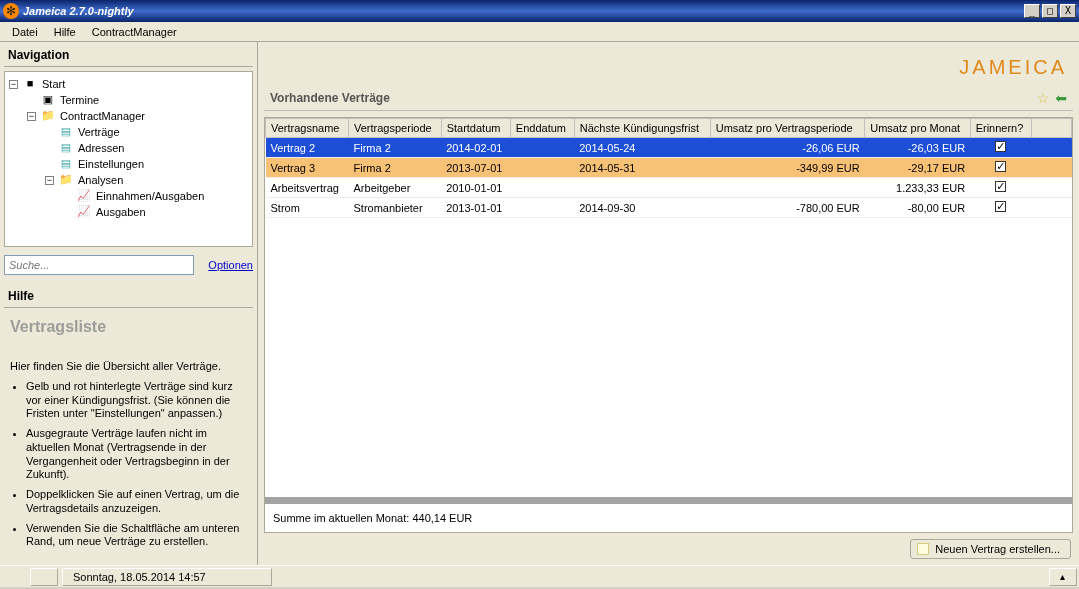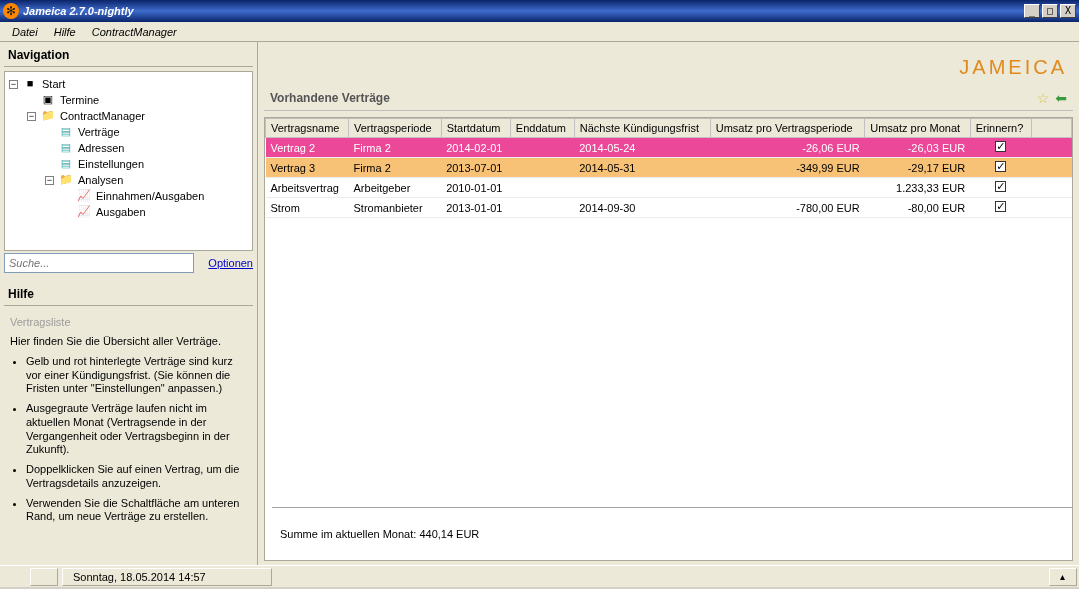--- a/index.html
+++ b/index.html
@@ -5,69 +5,69 @@
 * { box-sizing: border-box; margin: 0; padding: 0; font-family: Tahoma, Arial, sans-serif; font-size: 11px; }
 body { background: #d4d0c8; color: #000; width: 1079px; height: 589px; overflow: hidden; }
 
 .titlebar { background: linear-gradient(to bottom, #0a246a, #3f6ccc, #0a246a); height: 22px; display: flex; align-items: center; padding: 0 3px; color: #fff; }
 .titlebar .title-icon { width: 16px; height: 16px; margin-right: 4px; background: #ff8800; border-radius: 50%; position: relative; }
 .titlebar .title-icon:before { content: "✻"; position: absolute; left: 3px; top: 0; color: #222; font-size: 12px; line-height: 16px; }
 .titlebar .title { flex: 1; font-weight: bold; font-style: italic; }
 .titlebar .win-buttons { display: flex; gap: 2px; }
 .titlebar .win-btn { width: 16px; height: 14px; background: #d4d0c8; border: 1px solid #fff; border-right-color: #404040; border-bottom-color: #404040; font-family: monospace; font-size: 10px; text-align: center; line-height: 12px; color: #000; cursor: pointer; }
 
-.menubar { background: #ece9d8; height: 20px; display: flex; align-items: center; padding: 0 4px; border-bottom: 1px solid #aca899; font-style: italic; }
+.menubar { background: #ece9d8; height: 20px; display: flex; align-items: center; padding: 0 4px; border-bottom: 1px solid #aca899; }
 .menubar .menu-item { padding: 2px 8px; cursor: pointer; }
 
 .workspace { display: flex; height: 523px; }
 
 .sidebar { width: 258px; background: #ece9d8; border-right: 1px solid #aca899; display: flex; flex-direction: column; padding: 4px; }
 
 .panel-title { font-weight: bold; font-size: 12px; padding: 2px 4px 4px 4px; border-bottom: 1px solid #aca899; margin-bottom: 4px; }
 
 .tree { background: #fff; border: 1px solid #aca899; padding: 4px 2px; height: 180px; overflow: auto; }
 .tree-node { display: flex; align-items: center; padding: 1px 2px; cursor: pointer; white-space: nowrap; }
 .tree-toggle { width: 9px; height: 9px; border: 1px solid #808080; display: inline-flex; align-items: center; justify-content: center; font-size: 9px; line-height: 7px; margin-right: 4px; background: #fff; color: #000; }
 .tree-spacer { display: inline-block; }
 .tree-icon { width: 16px; height: 14px; margin-right: 4px; display: inline-block; text-align: center; }
 .folder { color: #e8b800; }
 .doc { color: #4aa; }
 
-.search-row { margin-top: 2px; display: flex; align-items: center; gap: 14px; }
+.search-row { margin-top: 8px; display: flex; align-items: center; gap: 14px; }
 .search-row input { flex: 1; background: #fff; border: 1px solid #7f9db9; height: 20px; padding: 0 4px; font-style: italic; color: #888; }
 .search-row a { color: #0000cc; text-decoration: underline; cursor: pointer; }
 
 .hilfe-panel { margin-top: 12px; }
 .hilfe-body { background: #ece9d8; padding: 6px; }
-.hilfe-body h4 { color: #9c9c9c; font-size: 11px; font-weight: normal; margin-bottom: 7px; }
+.hilfe-body h4 { color: #9c9c9c; font-size: 16px; font-weight: bold; margin-bottom: 24px; }
 .hilfe-body p { margin: 6px 0; line-height: 1.25; }
 .hilfe-body ul { list-style: disc; padding-left: 16px; }
 .hilfe-body li { margin: 6px 0; line-height: 1.25; }
 
 .main { flex: 1; display: flex; flex-direction: column; background: #ece9d8; padding: 6px 6px 4px 6px; }
 .logo-row { height: 38px; display: flex; justify-content: flex-end; align-items: center; }
 .logo { font-size: 20px; letter-spacing: 3px; color: #e08a1e; font-weight: 400; text-transform: uppercase; margin-right: 6px; }
 
 .section-header { display: flex; align-items: center; background: #ece9d8; border-bottom: 1px solid #bdbdbd; padding: 4px 6px; }
 .section-header .section-title { flex: 1; font-weight: bold; font-size: 12px; color: #555; }
 .section-header .header-icon { margin-left: 6px; cursor: pointer; font-size: 14px; }
 
 .table-wrap { background: #fff; border: 1px solid #aca899; flex: 1; margin-top: 6px; position: relative; }
 table { border-collapse: collapse; width: 100%; }
 th { background: #ece9d8; border: 1px solid #c0c0c0; padding: 3px 5px; text-align: left; font-weight: normal; white-space: nowrap; }
 td { border-bottom: 1px solid #ededed; padding: 3px 5px; white-space: nowrap; }
 td.num { text-align: right; }
 td.check { text-align: center; }
-tr.red td { background: #ec4899; color: #fff; }
+tr.red td { background: #1d4ed8; color: #fff; }
 tr.orange td { background: #f7c276; }
 .chk { width: 11px; height: 11px; border: 1px solid #333; display: inline-block; background: #fff; position: relative; }
 .chk.checked:after { content: "✓"; position: absolute; left: 0; top: -2px; font-size: 11px; color: #000; }
 tr.red .chk.checked:after { color: #000; }
 
-.table-footer { position: absolute; bottom: 0; left: 0; right: 0; padding: 20px 8px; border-top: 1px solid #a3a3a3; background: #fff; margin-left: 7px; }
+.table-footer { position: absolute; bottom: 0; left: 0; right: 0; padding: 8px 8px; border-top: 7px solid #a3a3a3; background: #fff; }
 
 .button-row { display: flex; justify-content: flex-end; padding: 6px 2px 2px 2px; }
 .push-button { background: #ece9d8; border: 1px solid #aca899; border-radius: 3px; padding: 3px 10px 3px 6px; cursor: pointer; display: flex; align-items: center; gap: 6px; }
 .push-button .btn-icon { width: 12px; height: 12px; background: #fffde0; border: 1px solid #d8cc7a; }
 
 .statusbar { height: 22px; border-top: 1px solid #fff; background: #ece9d8; display: flex; align-items: center; padding-left: 28px; }
 .statusbar .status-cell { border: 1px solid #aca899; border-top-color: #fff; border-left-color: #fff; padding: 2px 10px; margin: 2px; min-width: 28px; height: 18px; display: flex; align-items: center; }
 .statusbar .status-cell.wide { flex-basis: 210px; }
 .statusbar .spacer { flex: 1; }
 .statusbar .status-icon { font-size: 10px; }
@@ -240,20 +240,26 @@
               <td class="num">-780,00 EUR</td>
               <td class="num">-80,00 EUR</td>
               <td class="check"><span class="chk checked"></span></td>
               <td></td>
             </tr>
           </tbody>
       </table>
       <div class="table-footer">Summe im aktuellen Monat: 440,14 EUR</div>
     </div>
 
+    <div class="button-row">
+      <button class="push-button">
+        <span class="btn-icon"></span>
+        <span>Neuen Vertrag erstellen...</span>
+      </button>
+    </div>
   </div>
 </div>
 
 <div class="statusbar">
   <div class="status-cell"></div>
   <div class="status-cell wide">Sonntag, 18.05.2014 14:57</div>
   <div class="spacer"></div>
   <div class="status-cell">
       <span class="status-icon">▴</span>
     </div>

